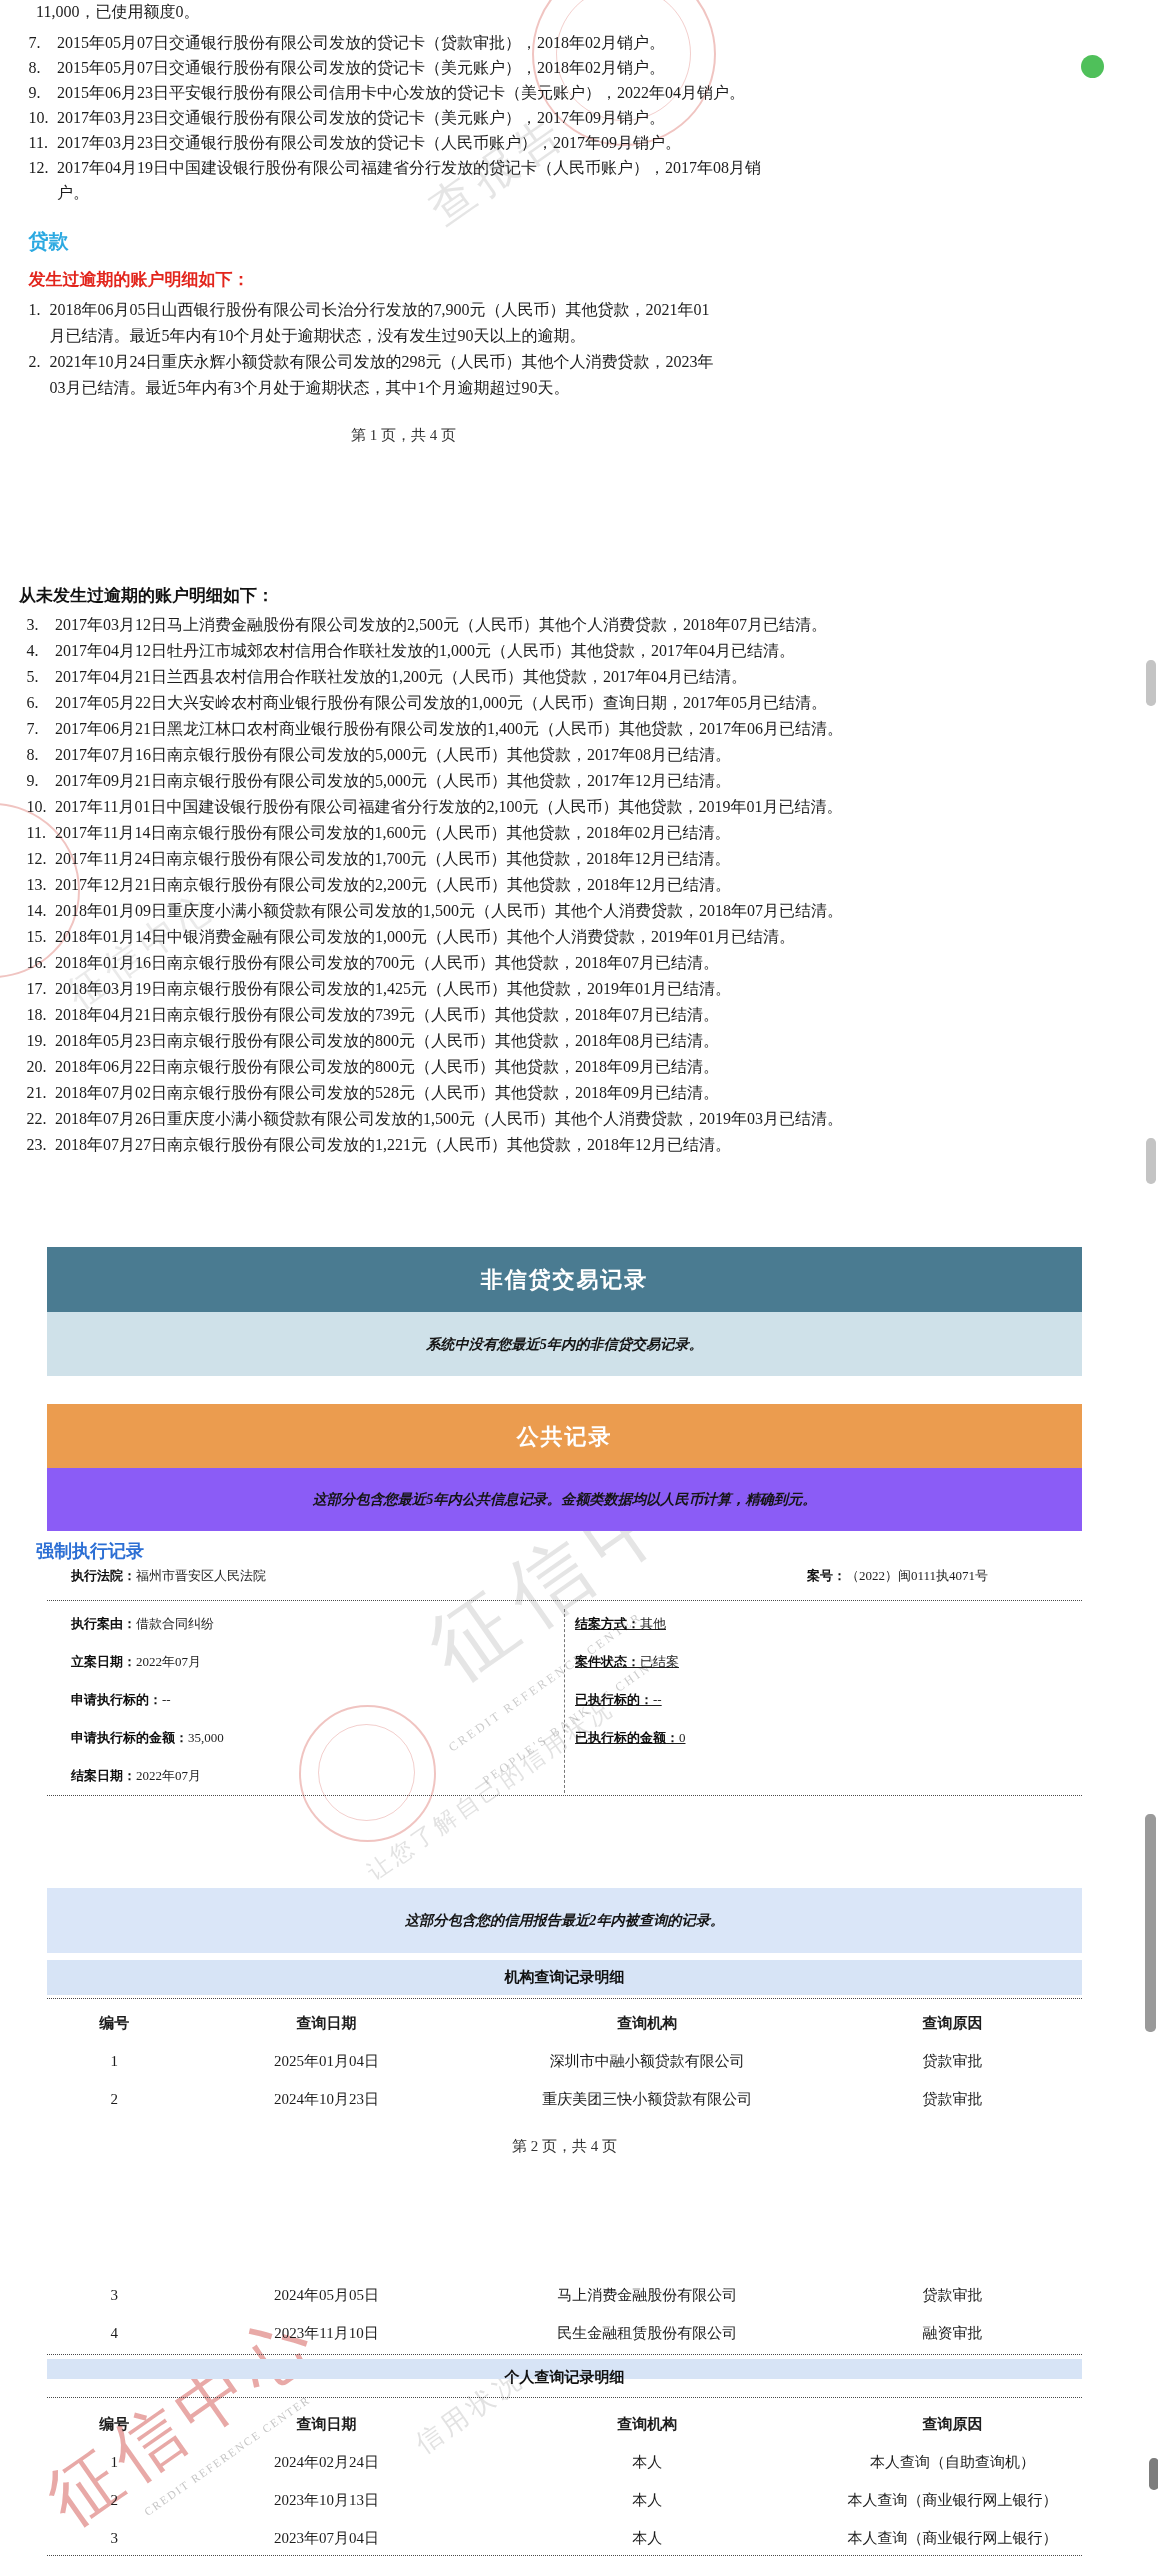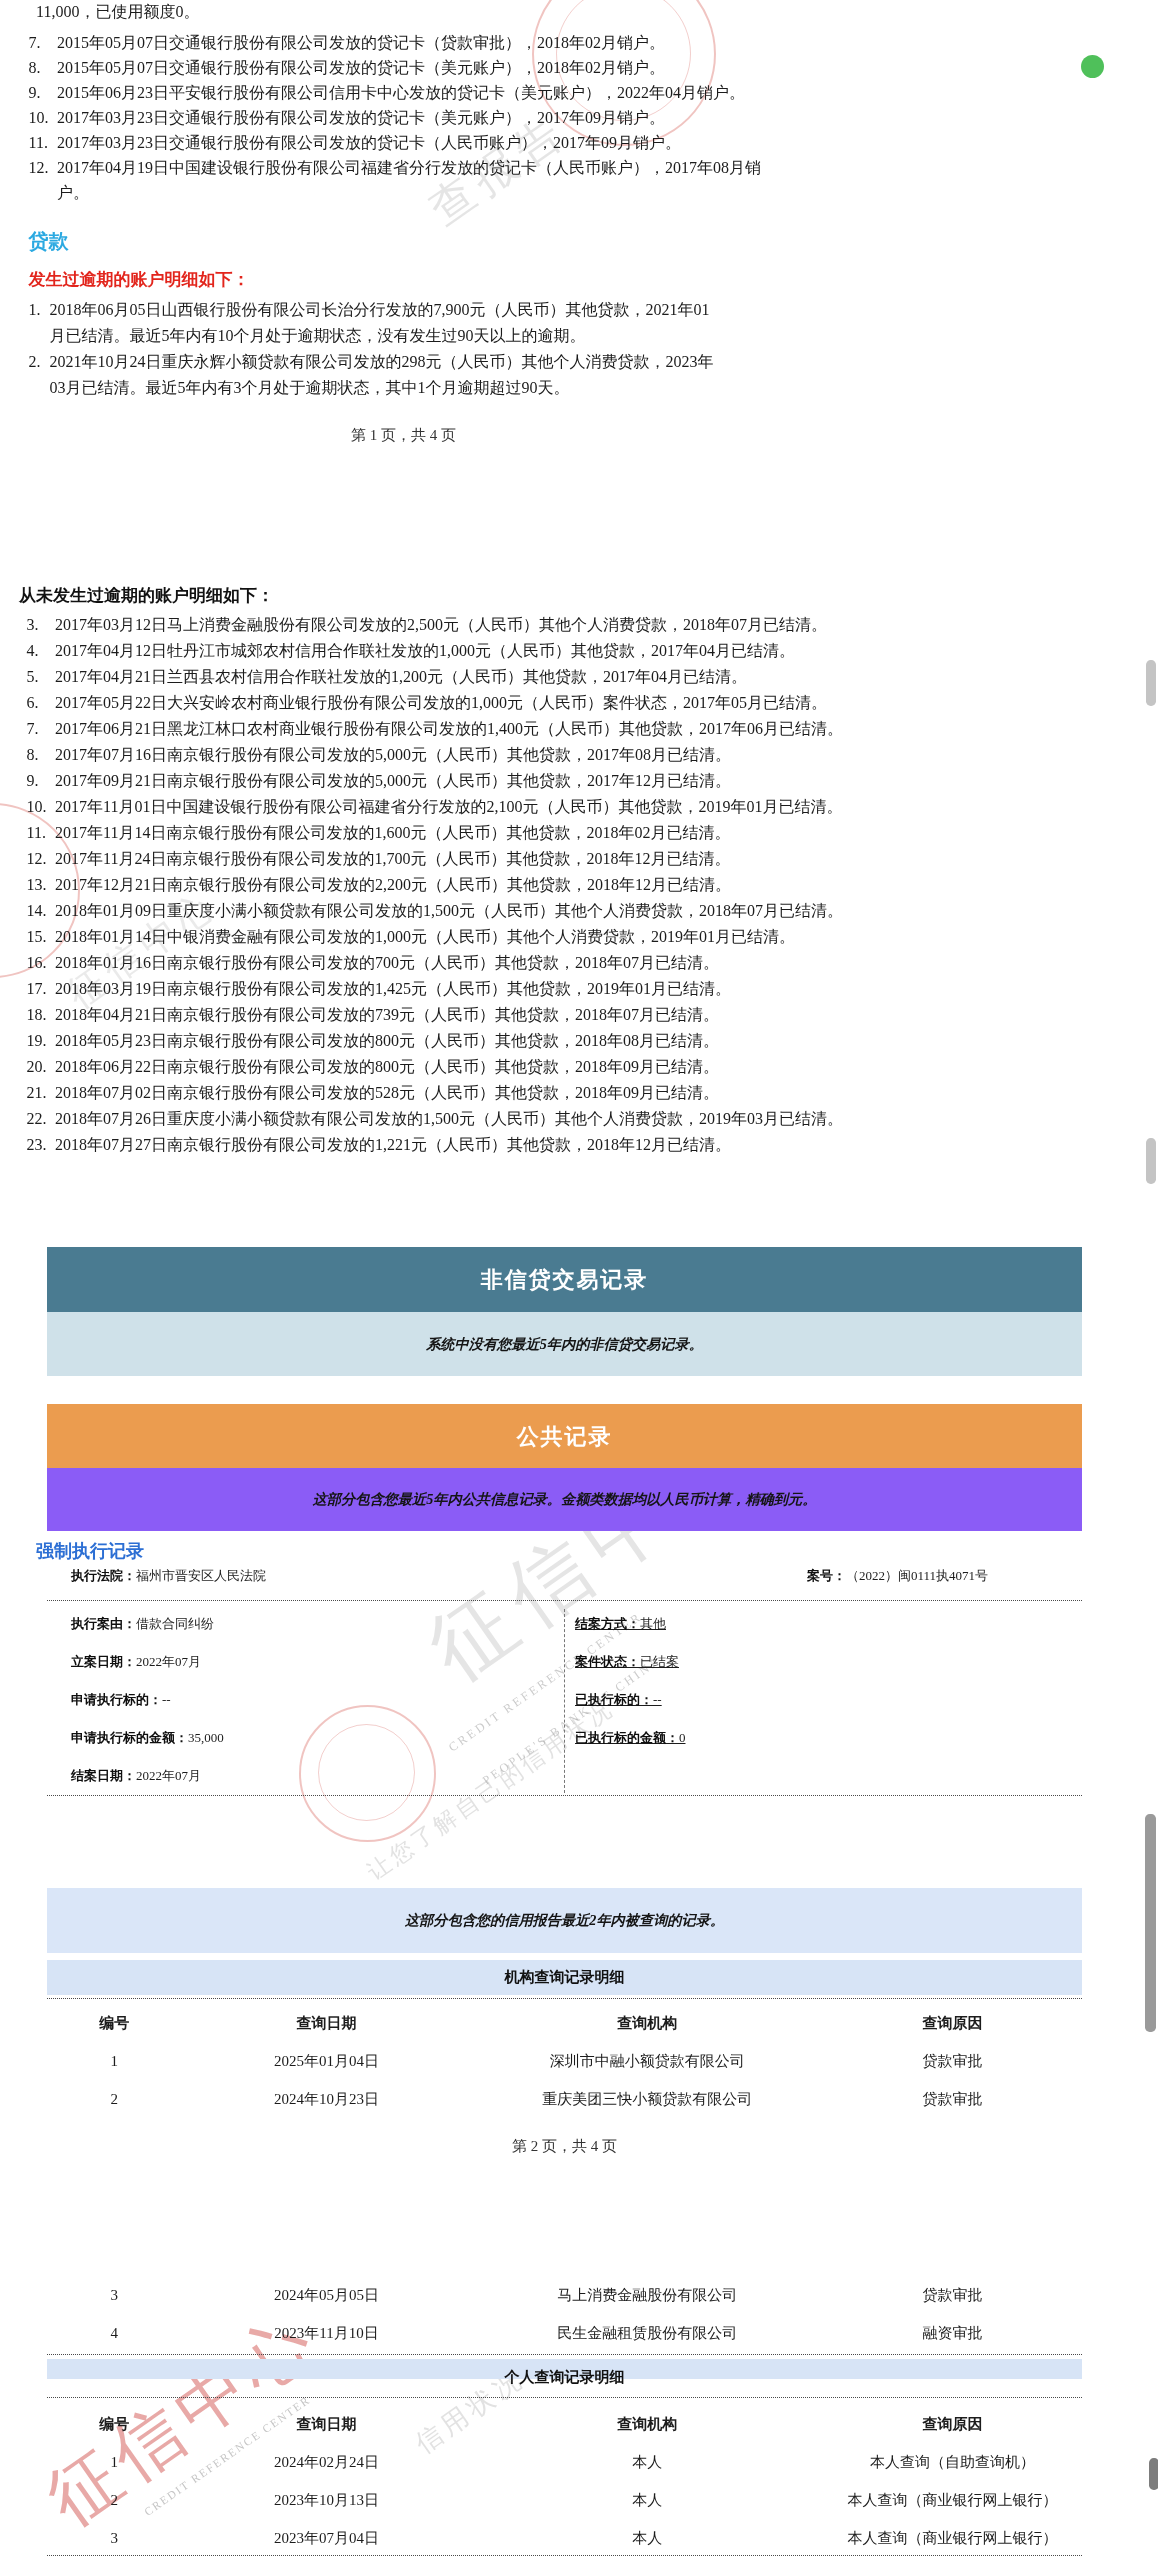--- a/index.html
+++ b/index.html
@@ -150,21 +150,21 @@
         <span class="li-text">2017年04月12日牡丹江市城郊农村信用合作联社发放的1,000元（人民币）其他贷款，2017年04月已结清。</span>
       </div>
 
       <div class="li">
         <span class="li-num">5.</span>
         <span class="li-text">2017年04月21日兰西县农村信用合作联社发放的1,200元（人民币）其他贷款，2017年04月已结清。</span>
       </div>
 
       <div class="li">
         <span class="li-num">6.</span>
-        <span class="li-text">2017年05月22日大兴安岭农村商业银行股份有限公司发放的1,000元（人民币）案件状态，2017年05月已结清。</span>
+        <span class="li-text">2017年05月22日大兴安岭农村商业银行股份有限公司发放的1,000元（人民币）查询日期，2017年05月已结清。</span>
       </div>
 
       <div class="li">
         <span class="li-num">7.</span>
         <span class="li-text">2017年06月21日黑龙江林口农村商业银行股份有限公司发放的1,400元（人民币）其他贷款，2017年06月已结清。</span>
       </div>
 
       <div class="li">
         <span class="li-num">8.</span>
         <span class="li-text">2017年07月16日南京银行股份有限公司发放的5,000元（人民币）其他贷款，2017年08月已结清。</span>

